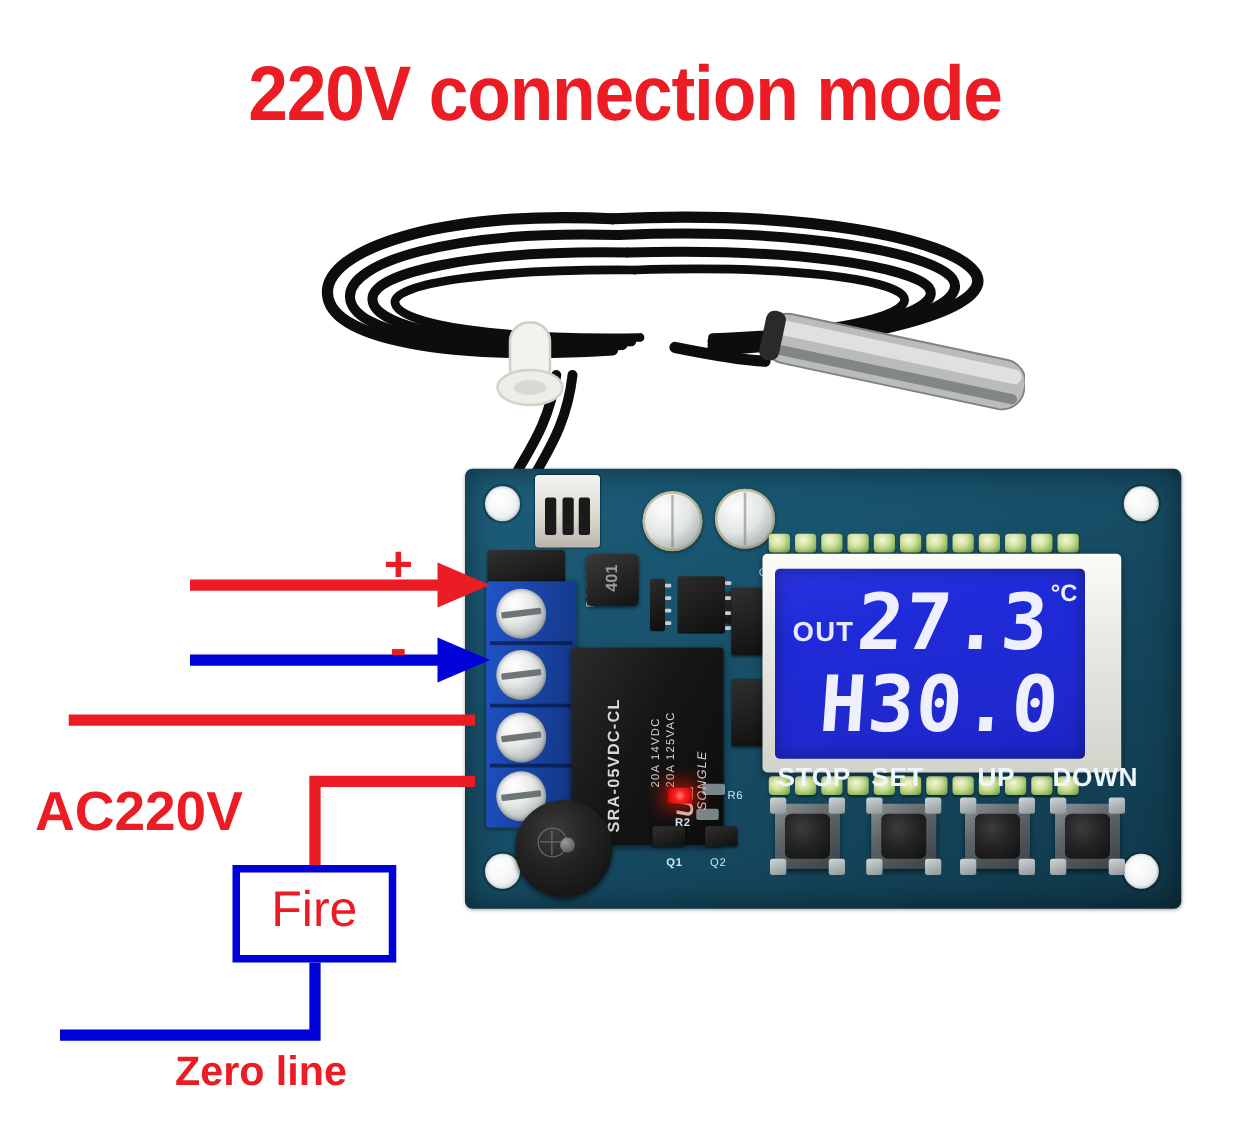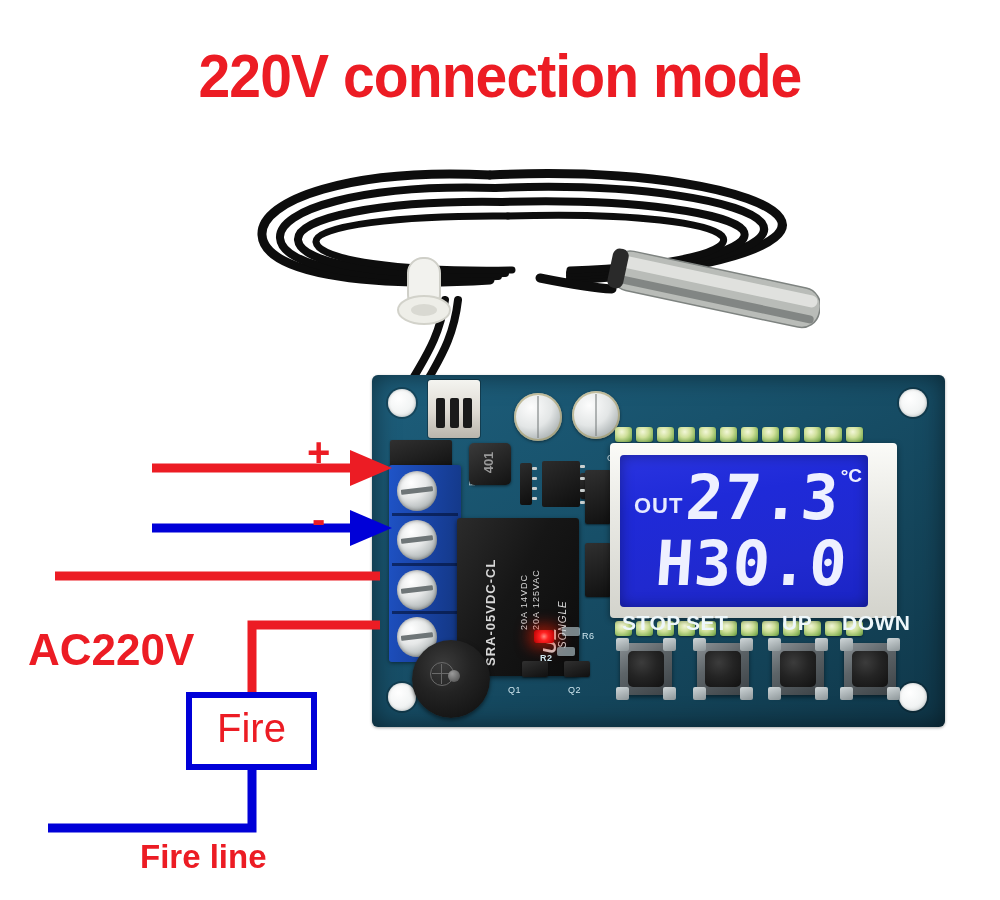--- a/index.html
+++ b/index.html
@@ -258,21 +258,21 @@
     <div class="blk" style="left:213px;top:168px;width:26px;height:54px;"></div>
     <div class="sil" style="left:239px;top:215px;">D1</div>
 
     <div class="buzz">
       <div class="cross"></div>
         <div class="hole2"></div>
     </div>
     <div class="led"></div>
     <div class="blk" style="left:150px;top:286px;width:26px;height:16px;"></div>
     <div class="blk" style="left:192px;top:286px;width:26px;height:16px;"></div>
-    <div class="sil" style="left:136px;top:310px;">Q1</div>
+    <div class="sil" style="left:161px;top:310px;font-weight:bold;">Q1</div>
     <div class="sil" style="left:196px;top:310px;text-align:center;">Q2</div>
     <div class="sil" style="left:168px;top:278px;font-weight:bold;">R2</div>
     <div class="sil" style="left:210px;top:256px;text-align:center;">R6</div>
     <div class="blk" style="left:185px;top:272px;width:18px;height:9px;background:#cfe6ee;opacity:.55;"></div>
     <div class="blk" style="left:190px;top:252px;width:18px;height:9px;background:#cfe6ee;opacity:.55;"></div>
 
 
     <div class="pinrow" style="left:243px;top:52px;">
       <i></i>
         <i></i>
@@ -305,21 +305,21 @@
     <div class="lcd-shell">
       <div class="lcd">
         <div class="out">OUT</div>
         <div class="row1">27.3</div>
         <div class="unit">°C</div>
         <div class="row2">H30.0</div>
       </div>
     </div>
 
     <div class="btn-label" style="left:250px;top:236px;">STOP</div>
-    <div class="btn-label" style="left:314px;top:236px;">SET</div>
+    <div class="btn-label" style="left:325px;top:236px;">SET</div>
     <div class="btn-label" style="left:410px;top:236px;">UP</div>
     <div class="btn-label" style="left:470px;top:236px;">DOWN</div>
 
     <div class="tact" style="left:248px;top:268px;">
       <span class="lg a"></span>
         <span class="lg b"></span>
         <span class="lg c"></span>
         <span class="lg d"></span>
       <span class="cap"></span>
     </div>
@@ -357,19 +357,19 @@
     <line x1="55" y1="576" x2="380" y2="576" stroke="#ec1c24" stroke-width="9"></line>
 
     <polyline points="380,625 252,625 252,693" fill="none" stroke="#ec1c24" stroke-width="9"></polyline>
 
     <polyline points="252,769 252,828 48,828" fill="none" stroke="#0000d8" stroke-width="9"></polyline>
   </svg>
 
   <div class="ann ann-plus">+</div>
   <div class="ann ann-minus">-</div>
   <div class="ann ann-ac">AC220V</div>
-  <div class="ann ann-zero">Fire line</div>
+  <div class="ann ann-zero">Zero line</div>
 
   <div class="loadbox">
     <span>Fire</span>
   </div>
 
 </div>
 
 </body></html>

